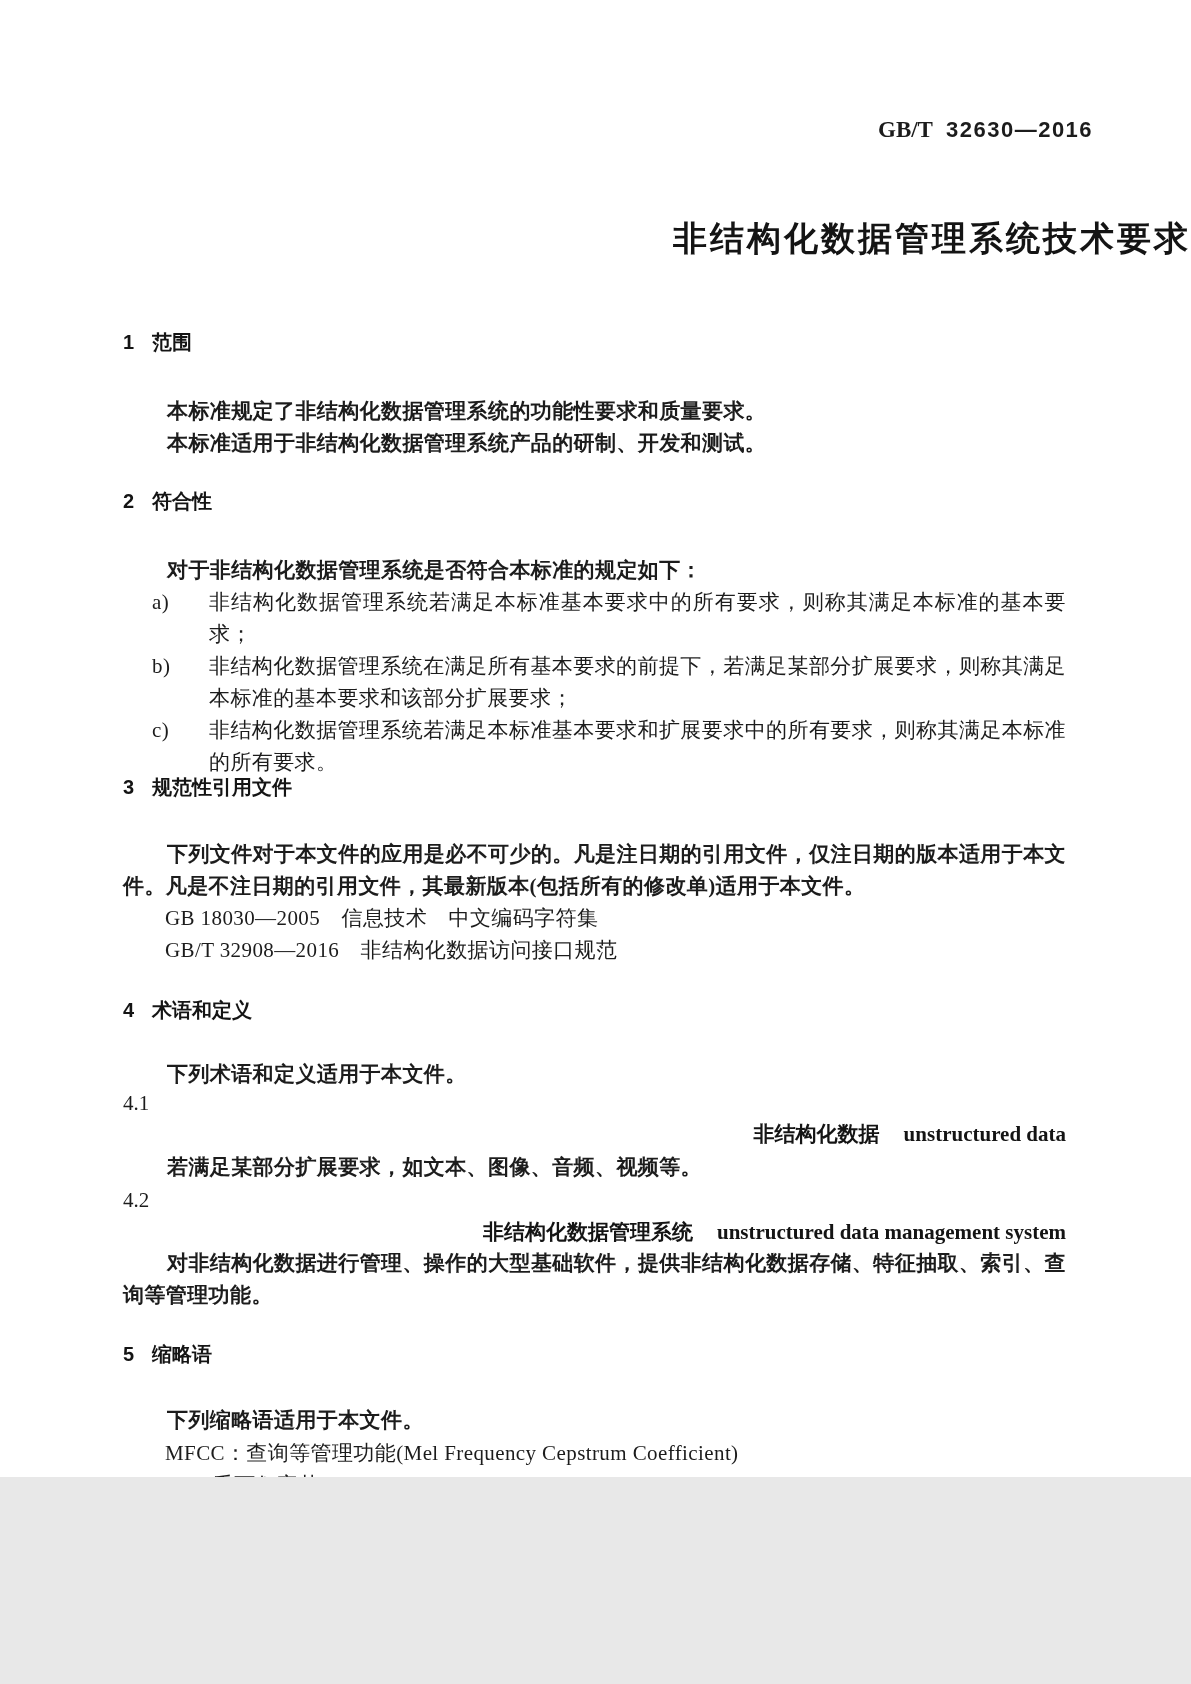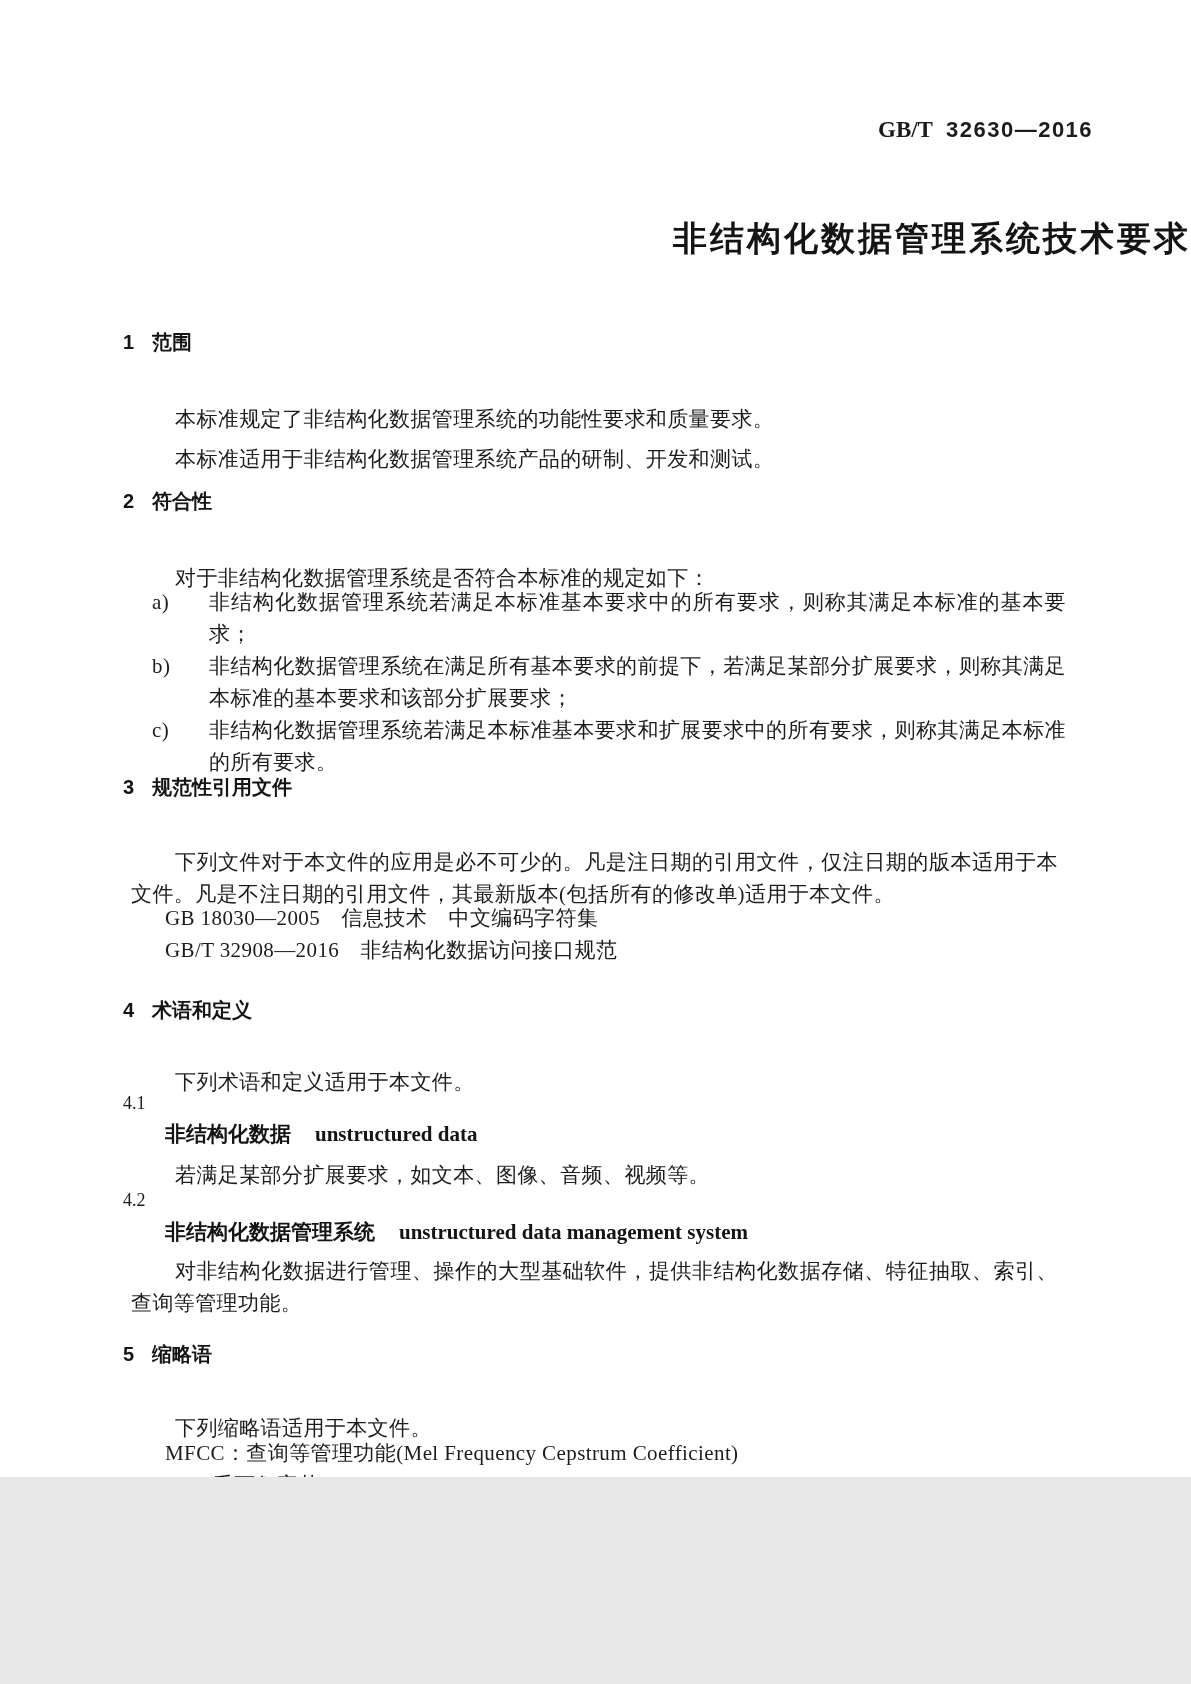--- a/index.html
+++ b/index.html
@@ -68,22 +68,23 @@
     font-size: 20px;
     line-height: 24px;
     color: #141414;
     white-space: nowrap;
   }
   .sec-num {
     display: inline-block;
     min-width: 29px;
   }
   .para {
-    margin: 8px;
+    margin: 0;
     text-indent: 44px;
+    font-weight: bold;
   }
   .just { text-align: justify; }
   .line {
     margin: 0;
     padding-left: 42px;
   }
   
   .list-item {
     position: relative;
     padding-left: 86px;
@@ -91,31 +92,32 @@
   }
   .list-label {
     position: absolute;
     left: 29px;
     top: 0;
   }
   
   .clause-num {
     position: absolute;
     left: 123px;
-    font-size: 18px;
+    font-size: 21px;
     line-height: 28px;
   }
   .term-row {
     position: absolute;
     left: 123px;
     width: 943px;
     padding-left: 42px;
     box-sizing: border-box;
     line-height: 30px;
     white-space: nowrap;
+    text-align: right;
   }
   .term-zh {
     font-family: "Liberation Sans", sans-serif;
     font-weight: 700;
     font-size: 21px;
     color: #141414;
   }
   .term-en {
     font-family: "Liberation Serif", serif;
     font-weight: 700;

